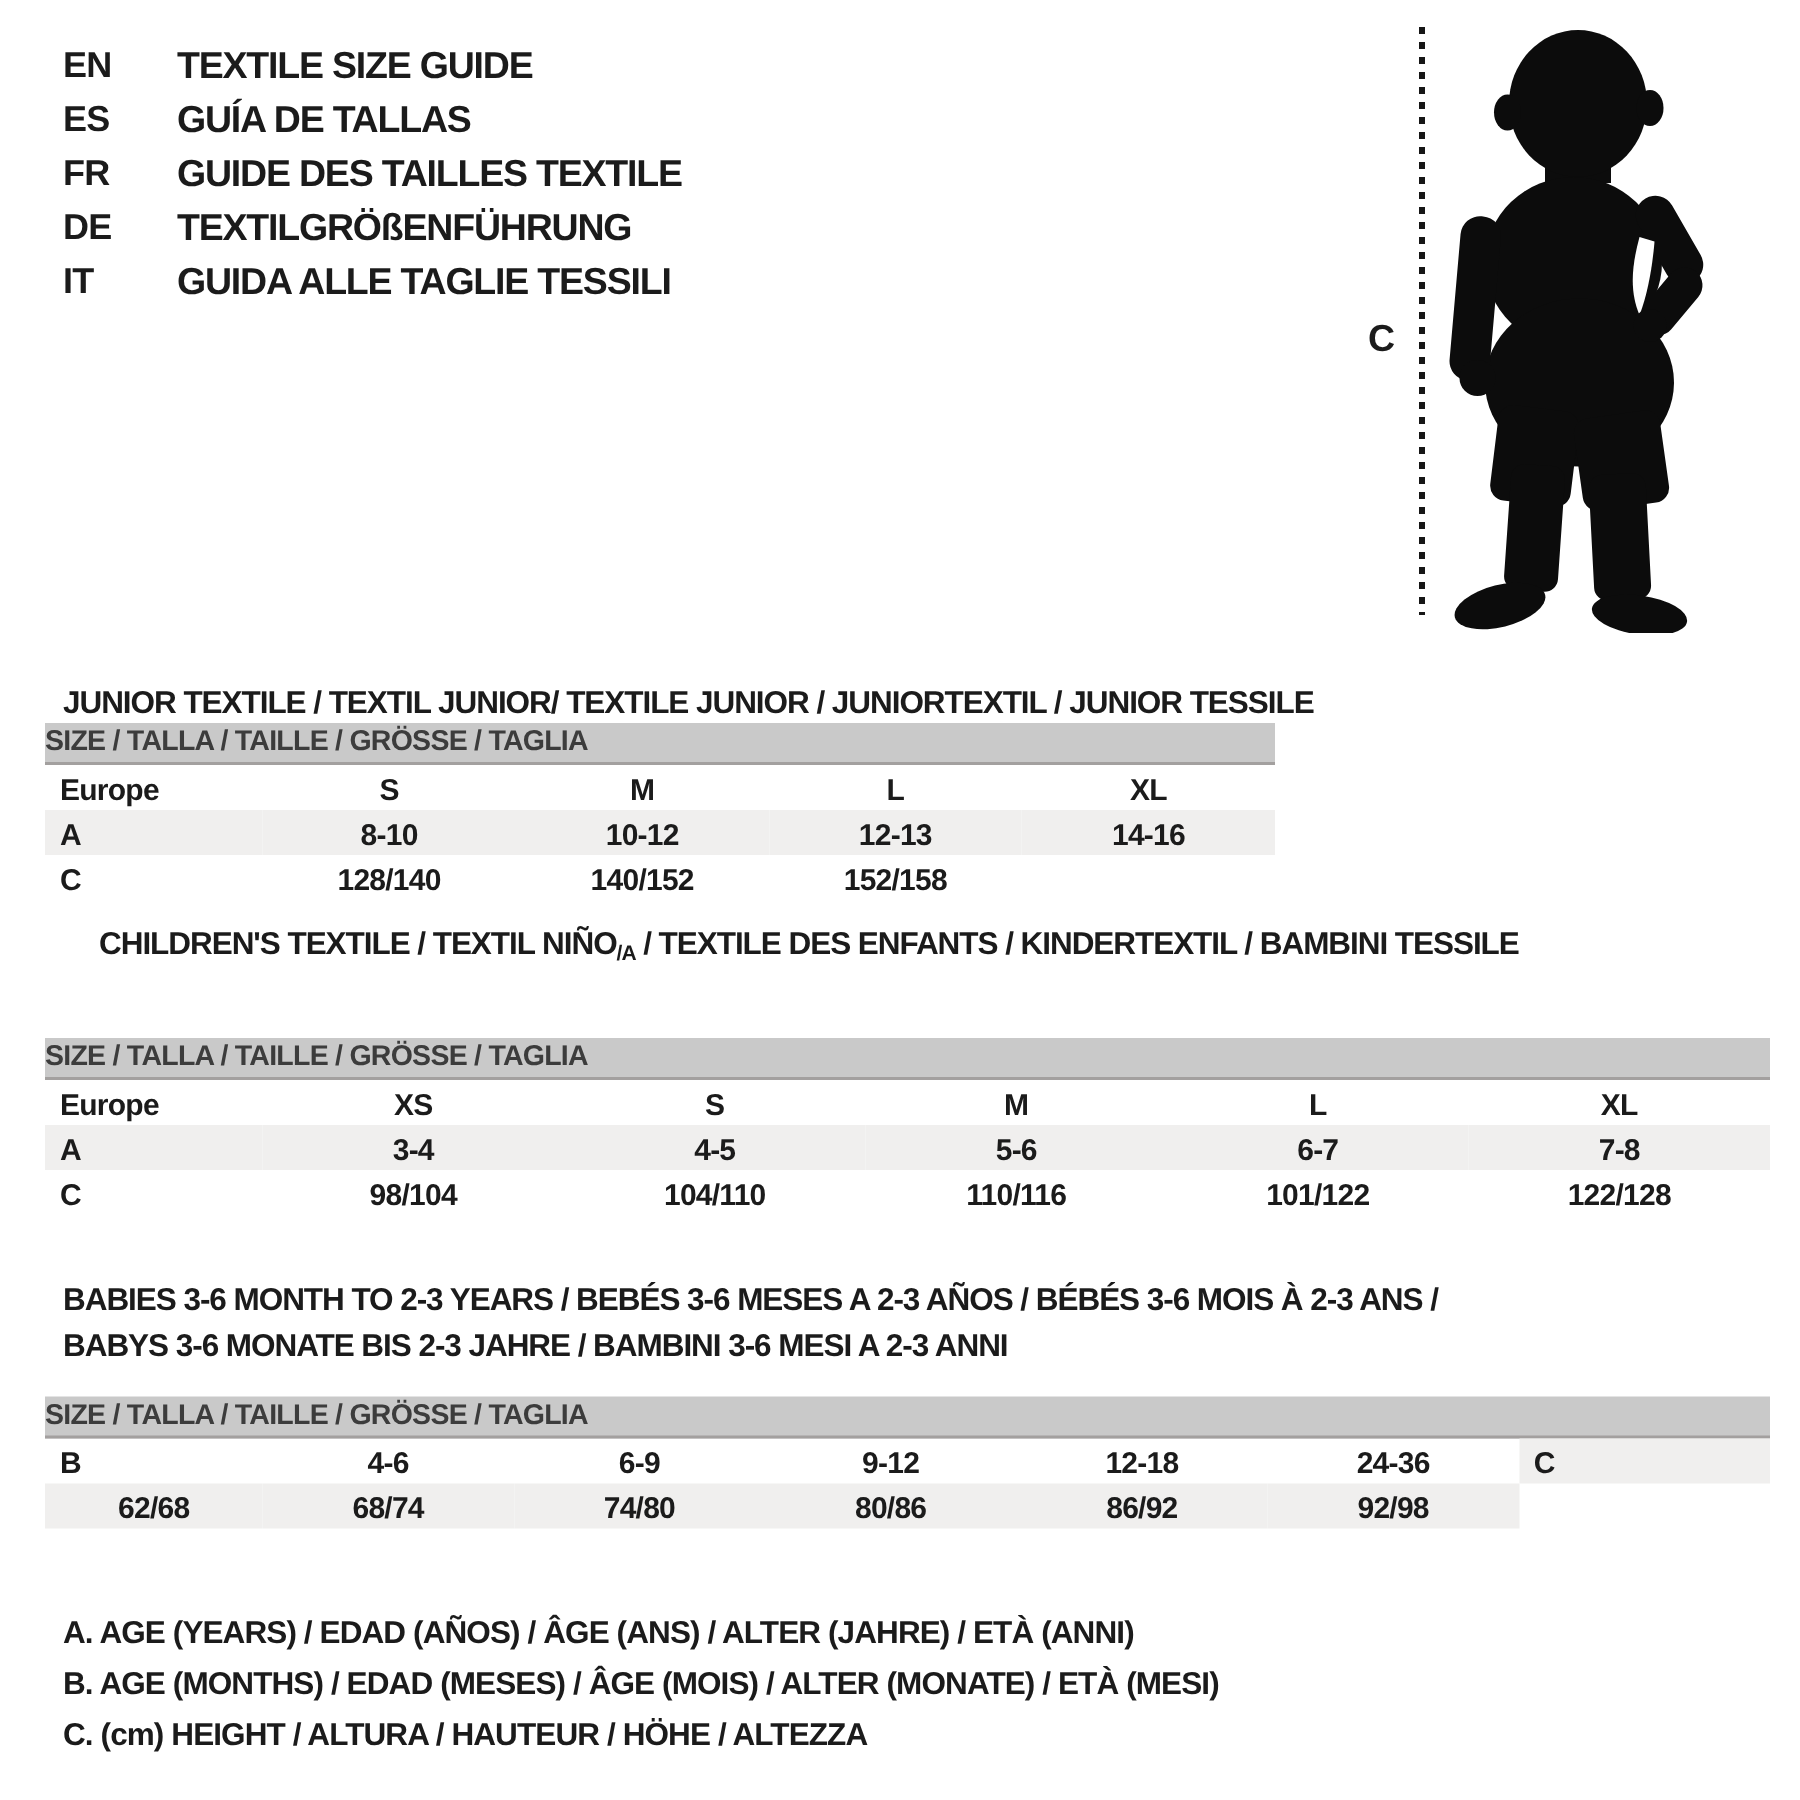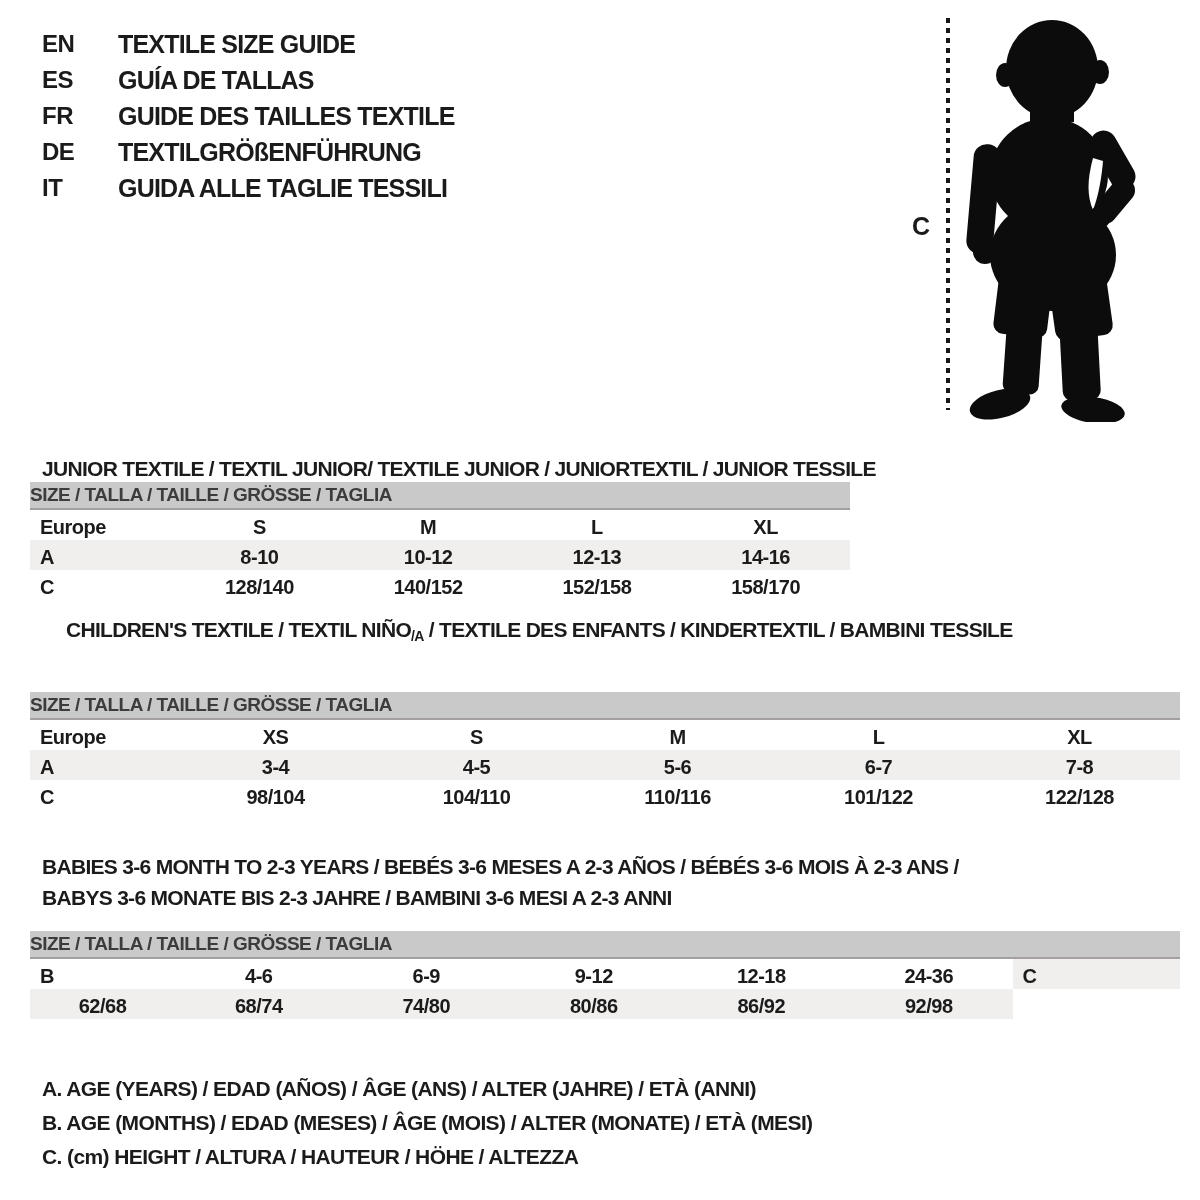--- a/index.html
+++ b/index.html
@@ -113,21 +113,20 @@
   <div class="cell">XL</div>
   <div class="cell lbl shade">A</div>
   <div class="cell shade">8-10</div>
   <div class="cell shade">10-12</div>
   <div class="cell shade">12-13</div>
   <div class="cell shade">14-16</div>
   <div class="cell lbl">C</div>
   <div class="cell">128/140</div>
   <div class="cell">140/152</div>
   <div class="cell">152/158</div>
-  <div class="cell">158/170</div>
 </div>
 
 <div class="sec-title" style="top:618px;margin-left:24px;"><span>CHILDREN'S TEXTILE / TEXTIL NIÑO</span><span class="sub">/A</span><span> / TEXTILE DES ENFANTS / KINDERTEXTIL / BAMBINI TESSILE</span></div>
 <div class="tbl tbl-children">
   <div class="tbl-head">SIZE / TALLA / TAILLE / GRÖSSE / TAGLIA</div>
   <div class="cell lbl">Europe</div>
   <div class="cell">XS</div>
   <div class="cell">S</div>
   <div class="cell">M</div>
   <div class="cell">L</div>

